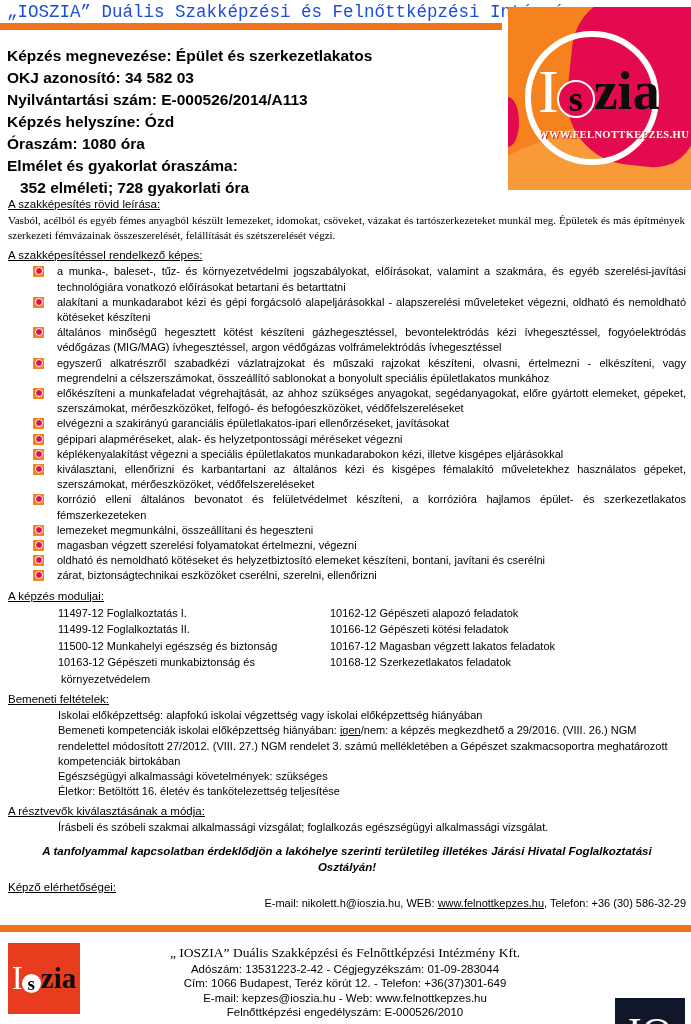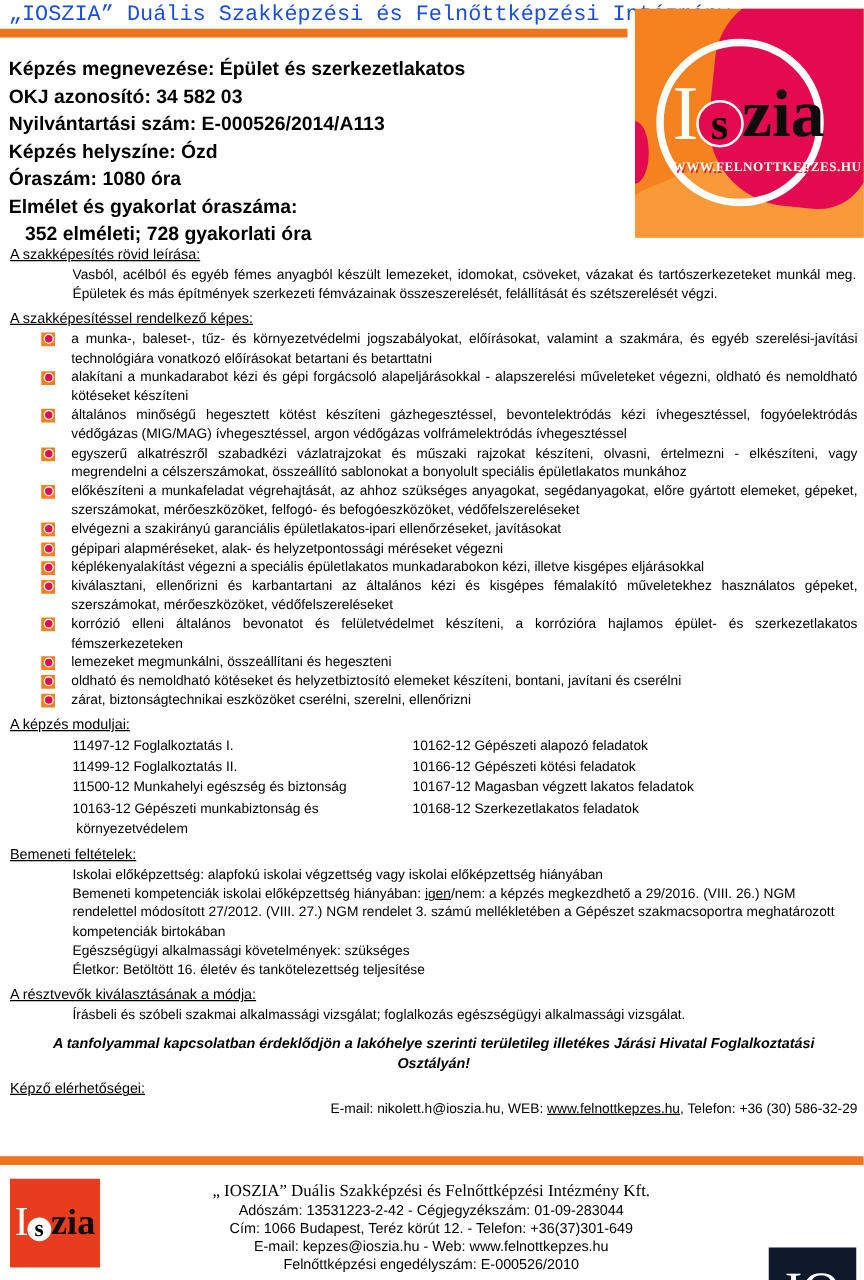--- a/index.html
+++ b/index.html
@@ -68,21 +68,21 @@
   
   .main{
     position:absolute; top:197px; left:0; width:691px; padding:0 5px 0 8px;
     font-size:11px; line-height:15.2px;
   }
   .sec-heading{
     font-size:11.5px; font-weight:normal; text-decoration:underline;
     line-height:15px; margin:5px 0 1px 0;
   }
   .sec-heading.first{ margin-top:0; }
-  .desc-text{ margin-left:50px; margin-right:1px; text-align:justify; }
+  .desc-text{ margin-right:1px; text-align:justify;font-family:Liberation Serif, serif; }
 
   .bullet{ display:flex; }
   .bullet .icon{
     flex:0 0 11px; width:11px; height:11px; margin:2px 13px 0 25px;
     background:#F6821F; position:relative;
   }
   .bullet .icon::after{
     content:""; position:absolute; left:2px; top:1px; width:6px; height:6px;
     border-radius:50%; background:#E40A50; border:1px solid #fff;
   }
@@ -205,20 +205,24 @@
         <span class="icon"></span>
         <span class="txt">kiválasztani, ellenőrizni és karbantartani az általános kézi és kisgépes fémalakító műveletekhez használatos gépeket, szerszámokat, mérőeszközöket, védőfelszereléseket</span>
       </div>
     <div class="bullet">
         <span class="icon"></span>
         <span class="txt">korrózió elleni általános bevonatot és felületvédelmet készíteni, a korrózióra hajlamos épület- és szerkezetlakatos fémszerkezeteken</span>
       </div>
     <div class="bullet">
         <span class="icon"></span>
         <span class="txt">lemezeket megmunkálni, összeállítani és hegeszteni</span>
+      </div>
+    <div class="bullet">
+        <span class="icon"></span>
+        <span class="txt">magasban végzett szerelési folyamatokat értelmezni, végezni</span>
       </div>
     <div class="bullet">
         <span class="icon"></span>
         <span class="txt">oldható és nemoldható kötéseket és helyzetbiztosító elemeket készíteni, bontani, javítani és cserélni</span>
       </div>
     <div class="bullet">
         <span class="icon"></span>
         <span class="txt">zárat, biztonságtechnikai eszközöket cserélni, szerelni, ellenőrizni</span>
       </div>
   </div>

